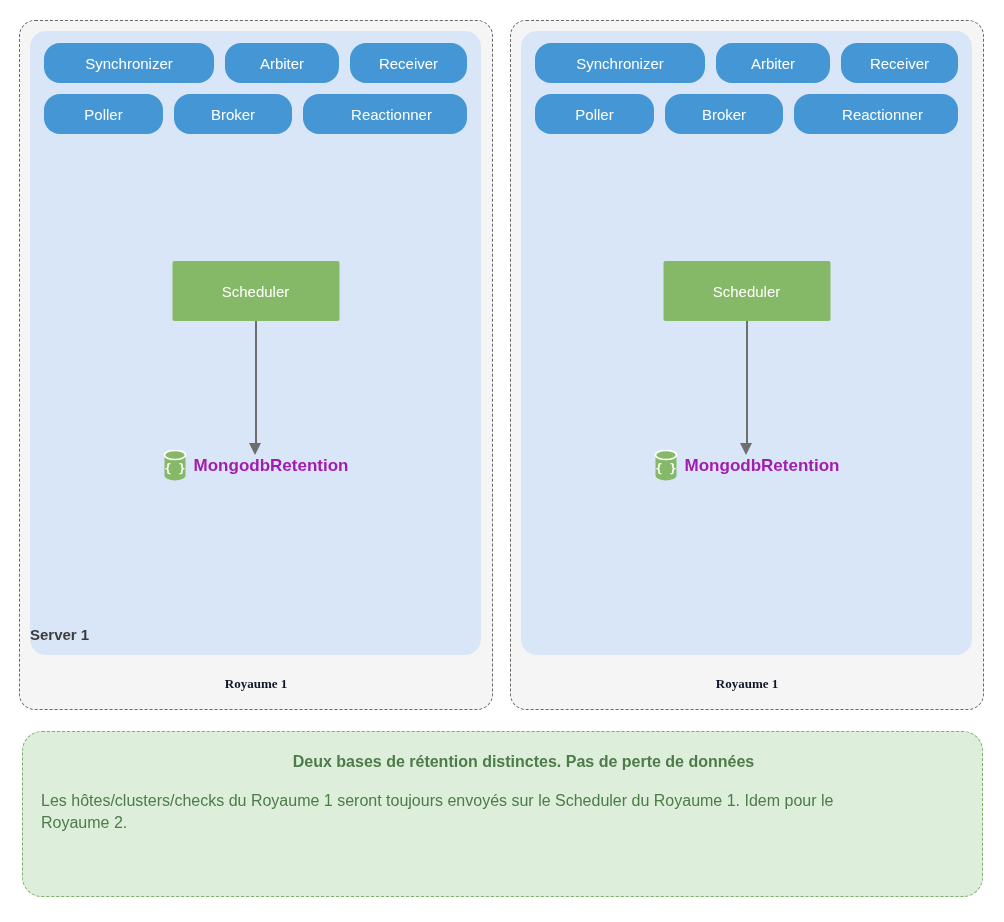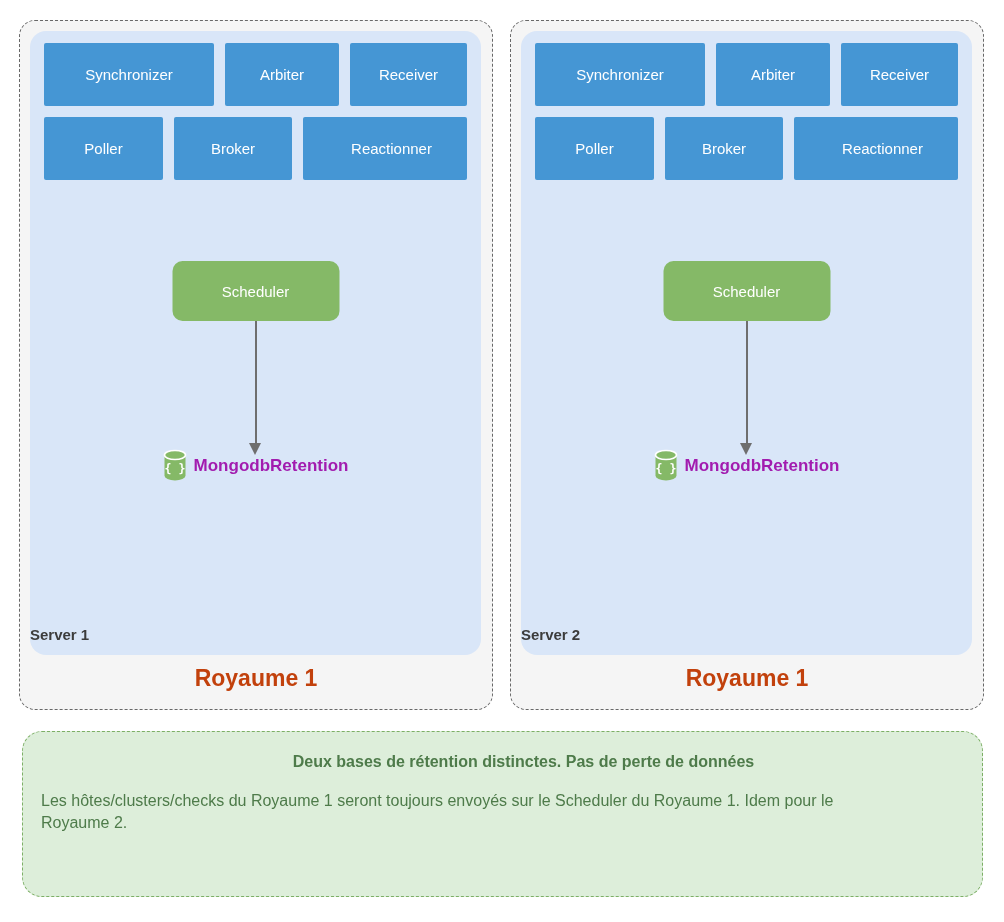--- a/index.html
+++ b/index.html
@@ -29,41 +29,41 @@
     background: #d9e6f8;
     border-radius: 16px;
   }
 
   .components {
     position: absolute; left: 0; top: 0; right: 0;
     padding: 12px 14px 0;
     display: flex; flex-wrap: wrap; gap: 11px;
   }
   .comp {
-    height: 63px;
+    height: 40px;
     background: #4596d4;
-    border-radius: 2px;
+    border-radius: 16px;
     color: #ffffff;
     font-size: 15px;
     display: flex; align-items: center; justify-content: center;
     box-sizing: border-box;
   }
   .w-sync { width: 170px; }
   .w-arb  { width: 114px; }
   .w-recv { flex: 1; }
   .w-poll { width: 119px; }
   .w-brok { width: 118px; }
   .w-reac { flex: 1; padding-left: 13px; }
 
   .scheduler {
     position: absolute; top: 230px; left: 50%;
     transform: translateX(-50%);
     width: 167px; height: 60px;
     background: #85b967;
-    border-radius: 10px;
+    border-radius: 2px;
     color: #ffffff; font-size: 15px;
     display: flex; align-items: center; justify-content: center;
   }
 
   .arrow-line {
     position: absolute; top: 290px; left: calc(50% - 1px);
     width: 2px; height: 122px;
     background: #6e6e6e;
   }
   .arrow-head {
@@ -85,22 +85,23 @@
   }
 
   .server-label {
     position: absolute; bottom: 12px; left: 0; right: 0;
     font-size: 15px; font-weight: bold;
     color: #3c3c3c;
   }
   .realm-label {
     position: absolute; bottom: 17px; left: 0; right: 0;
     text-align: center;
-    font-size: 23px; font-weight: bold;
-    color: #c2410c;
+    font-size: 13px; font-weight: bold;
+    color: #0f172a;
+    font-family: Liberation Serif, serif;
   }
 
   
   .note {
     position: absolute; left: 22px; top: 731px;
     width: 961px; height: 166px;
     background: #ddeeda;
     border: 1.5px dashed #7daf66;
     border-radius: 20px;
     box-sizing: border-box;
@@ -168,21 +169,20 @@
 
     <div class="mongo">
       <svg width="24" height="33" viewBox="0 0 24 33">
         <path d="M1.5 6 L1.5 26.8 A10.5 4.6 0 0 0 22.5 26.8 L22.5 6 Z" fill="#85b967"></path>
         <ellipse cx="12" cy="6" rx="10.5" ry="4.5" fill="#85b967" stroke="#ffffff" stroke-width="1.6"></ellipse>
         <text x="12" y="23.5" text-anchor="middle" font-size="11.5" font-weight="bold" fill="#ffffff" font-family="DejaVu Sans Mono, monospace">{ }</text>
       </svg>
       <span class="mongo-label">MongodbRetention</span>
     </div>
 
-    <div class="server-label">Server 2</div>
   </div>
   <div class="realm-label">Royaume 1</div>
 </section>
 
 <aside class="note">
   <div class="note-title">Deux bases de rétention distinctes. Pas de perte de données</div>
   <div class="note-body">
     <div>Les hôtes/clusters/checks du Royaume 1 seront toujours envoyés sur le Scheduler du Royaume 1. Idem pour le</div>
     <div>Royaume 2.</div>
   </div>

